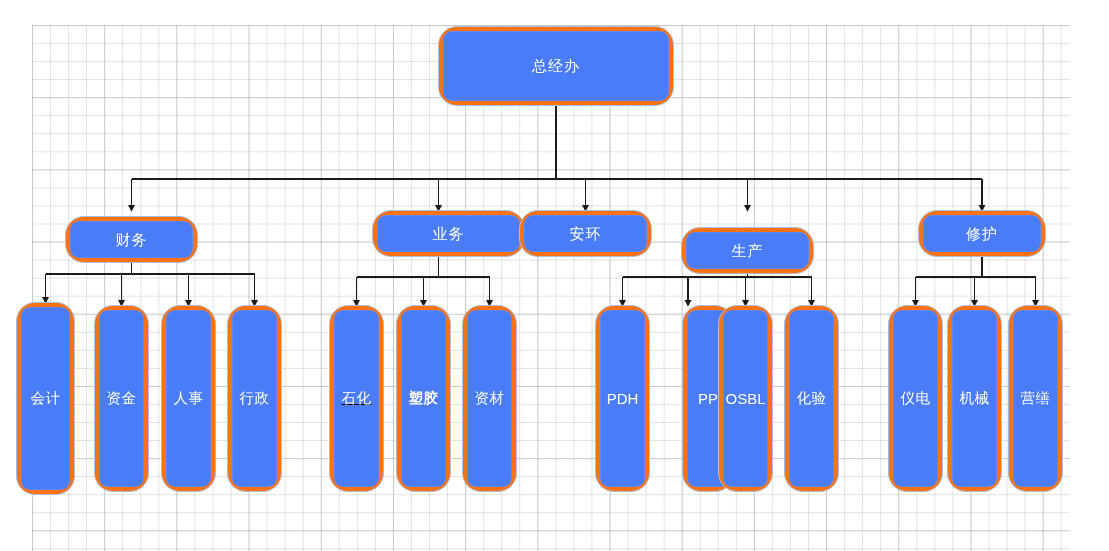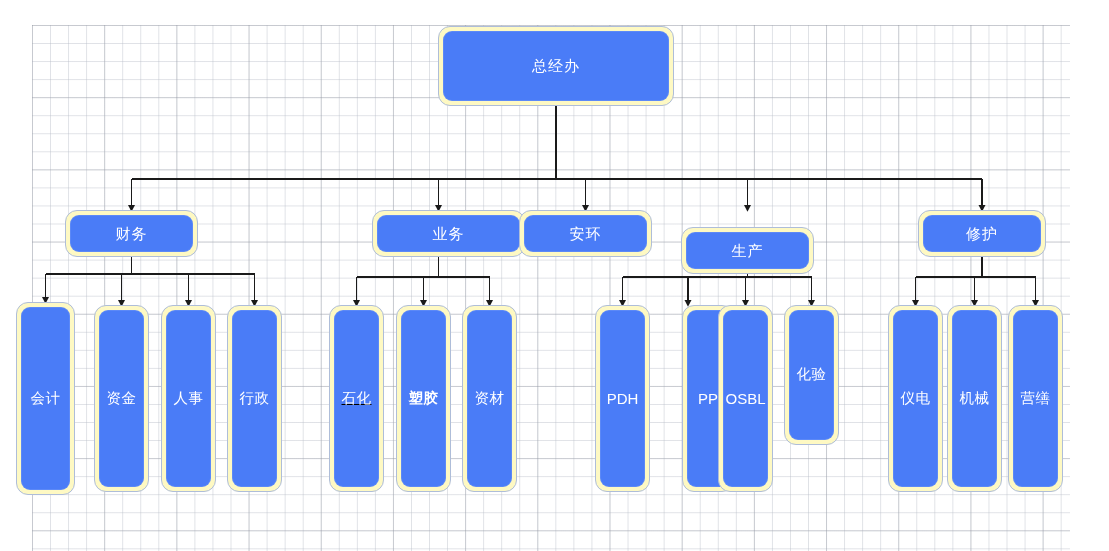--- a/index.html
+++ b/index.html
@@ -47,22 +47,22 @@
     width: 1109px;
     height: 551px;
     pointer-events: none;
   }
 
   
   .node {
     position: absolute;
     box-sizing: border-box;
     border: 1px solid #aebdd9;
-    border-radius: 12px;
-    background: #fef9c3;
+    border-radius: 19px;
+    background: #f97316;
     padding: 4px;
   }
   .node-inner {
     width: 100%;
     height: 100%;
     box-sizing: border-box;
     background: #4a7cf7;
     border-radius: 9px;
     display: flex;
     align-items: center;
@@ -126,21 +126,21 @@
         <path d="M915.5,277 L915.5,303" marker-end="url(#arrow)"></path>
         <path d="M974.5,277 L974.5,303" marker-end="url(#arrow)"></path>
         <path d="M1035.5,277 L1035.5,303" marker-end="url(#arrow)"></path>
       </g>
   </svg>
 
   <div id="nodes">
       <div class="node root" style="left: 438px; top: 26px; width: 236px; height: 80px;">
         <div class="node-inner">总经办</div>
       </div>
-      <div class="node branch" style="left: 65px; top: 210px; width: 133px; height: 47px;">
+      <div class="node branch" style="left: 65px; top: 216px; width: 133px; height: 47px;">
         <div class="node-inner">财务</div>
       </div>
       <div class="node branch" style="left: 372px; top: 210px; width: 153px; height: 47px;">
         <div class="node-inner">业务</div>
       </div>
       <div class="node branch" style="left: 519px; top: 210px; width: 133px; height: 47px;">
         <div class="node-inner">安环</div>
       </div>
       <div class="node branch" style="left: 681px; top: 210px; width: 133px; height: 47px; margin-top: 17px;">
         <div class="node-inner">生产</div>
@@ -171,21 +171,21 @@
       </div>
       <div class="node leaf latin" style="left: 595px; top: 305px; width: 55px; height: 187px;">
         <div class="node-inner">PDH</div>
       </div>
       <div class="node leaf latin" style="left: 682px; top: 305px; width: 52px; height: 187px;">
         <div class="node-inner">PP</div>
       </div>
       <div class="node leaf latin" style="left: 718px; top: 305px; width: 55px; height: 187px;">
         <div class="node-inner">OSBL</div>
       </div>
-      <div class="node leaf" style="left: 784px; top: 305px; width: 55px; height: 140px;">
+      <div class="node leaf" style="left: 784px; top: 305px; width: 55px; height: 187px;">
         <div class="node-inner">化验</div>
       </div>
       <div class="node leaf" style="left: 888px; top: 305px; width: 55px; height: 187px;">
         <div class="node-inner">仪电</div>
       </div>
       <div class="node leaf" style="left: 947px; top: 305px; width: 55px; height: 187px;">
         <div class="node-inner">机械</div>
       </div>
       <div class="node leaf" style="left: 1008px; top: 305px; width: 55px; height: 187px;">
         <div class="node-inner">营缮</div>

